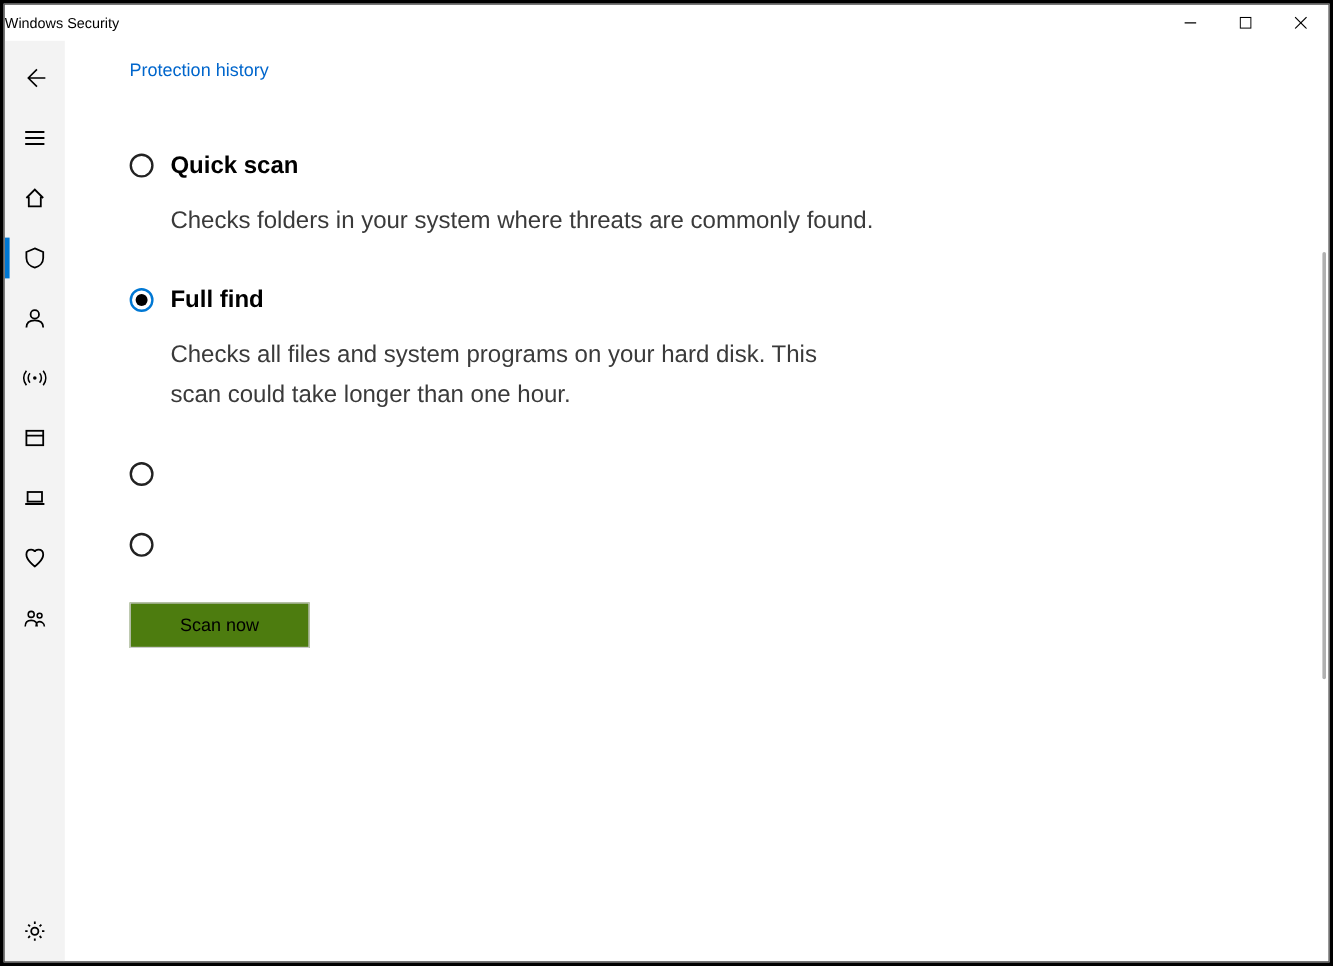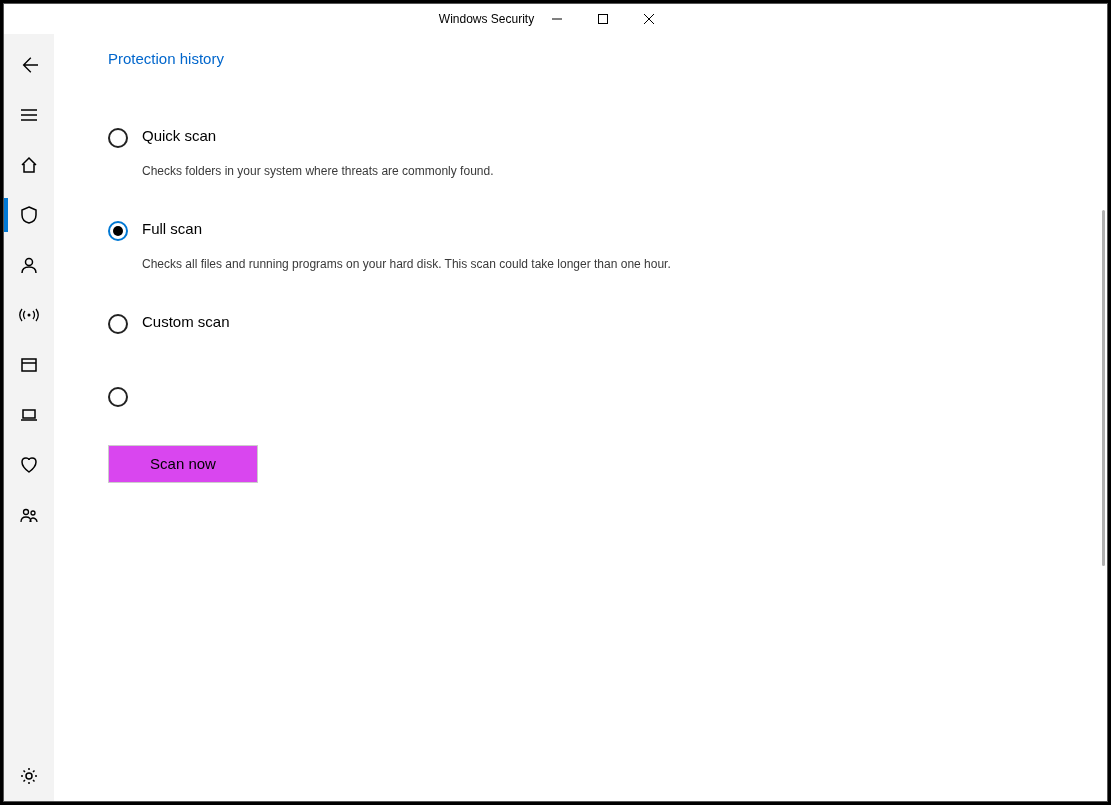--- a/index.html
+++ b/index.html
@@ -3,21 +3,21 @@
 <meta charset="utf-8">
 <style>
   * { box-sizing: border-box; }
   html, body { margin:0; padding:0; height:100%; font-family: "Segoe UI", Arial, sans-serif; background:#000; }
   .window {
     position:absolute; left:3px; top:3px; width:1105px; height:799px;
     background:#fff; border:1px solid #555; display:flex; flex-direction:column;
     overflow:hidden;
   }
   
-  .titlebar { height:30px; display:flex; align-items:center; justify-content:center;
+  .titlebar { height:30px; display:flex; align-items:center; justify-content:space-between;
     font-size:12px; color:#000; }
   .title-left { line-height:30px; }
   .win-controls { display:flex; height:100%; }
   .win-btn { width:46px; height:30px; display:flex; align-items:center; justify-content:center;
     font-size:14px; color:#000; }
   .win-btn svg { width:10px; height:10px; }
   
   .body { flex:1; display:flex; min-height:0; }
   .sidebar { width:50px; background:#f3f3f3; display:flex; flex-direction:column; align-items:center;
     padding-top:6px; position:relative; }
@@ -31,23 +31,23 @@
   .main { flex:1; overflow-y:auto; padding:0 18px 0 54px; position:relative; }
   .link-top { color:#0066cc; font-size:15px; margin-top:16px; margin-bottom:60px; display:inline-block; }
   .options { max-width:620px; }
   .option { margin-bottom:38px; display:flex; align-items:flex-start; }
   .radio { width:20px; height:20px; border:2px solid #222; border-radius:50%; margin-top:1px;
     flex:0 0 20px; display:flex; align-items:center; justify-content:center; }
   .radio.selected { border-color:#0078d4; }
   .radio .dot { width:10px; height:10px; border-radius:50%; background:#000; display:none; }
   .radio.selected .dot { display:block; }
   .opt-body { margin-left:14px; }
-  .opt-title { font-size:15px; color:#000; margin-bottom:18px; }
-  .opt-desc { font-size:12px; color:#3a3a3a; line-height:1.65; }
-  .scan-btn { width:150px; height:38px; background:#d946ef; border:1px solid #ccc;
+  .opt-title { font-size:20px; color:#000; margin-bottom:18px;font-weight:bold; }
+  .opt-desc { font-size:20px; color:#3a3a3a; line-height:1.65; }
+  .scan-btn { width:150px; height:38px; background:#4d7c0f; border:1px solid #ccc;
     display:flex; align-items:center; justify-content:center; font-size:15px; color:#000;
     margin-top:16px; margin-bottom:70px; }
   .question-heading { font-size:20px; color:#000; font-weight:400; margin-bottom:20px; }
   
   .scroll-ind { position:absolute; right:2px; top:206px; width:3px; height:356px; background:#b0b0b0;
     border-radius:2px; }
 </style>
 </head>
 <body>
 
@@ -157,29 +157,28 @@
             <div class="opt-title">Quick scan</div>
             <div class="opt-desc">Checks folders in your system where threats are commonly found.</div>
           </div>
         </div>
 
         <div class="option">
           <div class="radio selected">
               <div class="dot"></div>
             </div>
           <div class="opt-body">
-            <div class="opt-title">Full scan</div>
-            <div class="opt-desc">Checks all files and running programs on your hard disk. This scan could take longer than one hour.</div>
+            <div class="opt-title">Full find</div>
+            <div class="opt-desc">Checks all files and system programs on your hard disk. This scan could take longer than one hour.</div>
           </div>
         </div>
 
         <div class="option">
           <div class="radio"></div>
           <div class="opt-body">
-            <div class="opt-title">Custom scan</div>
           </div>
         </div>
 
         <div class="option">
           <div class="radio"></div>
           <div class="opt-body">
           </div>
         </div>
 
       </div>

